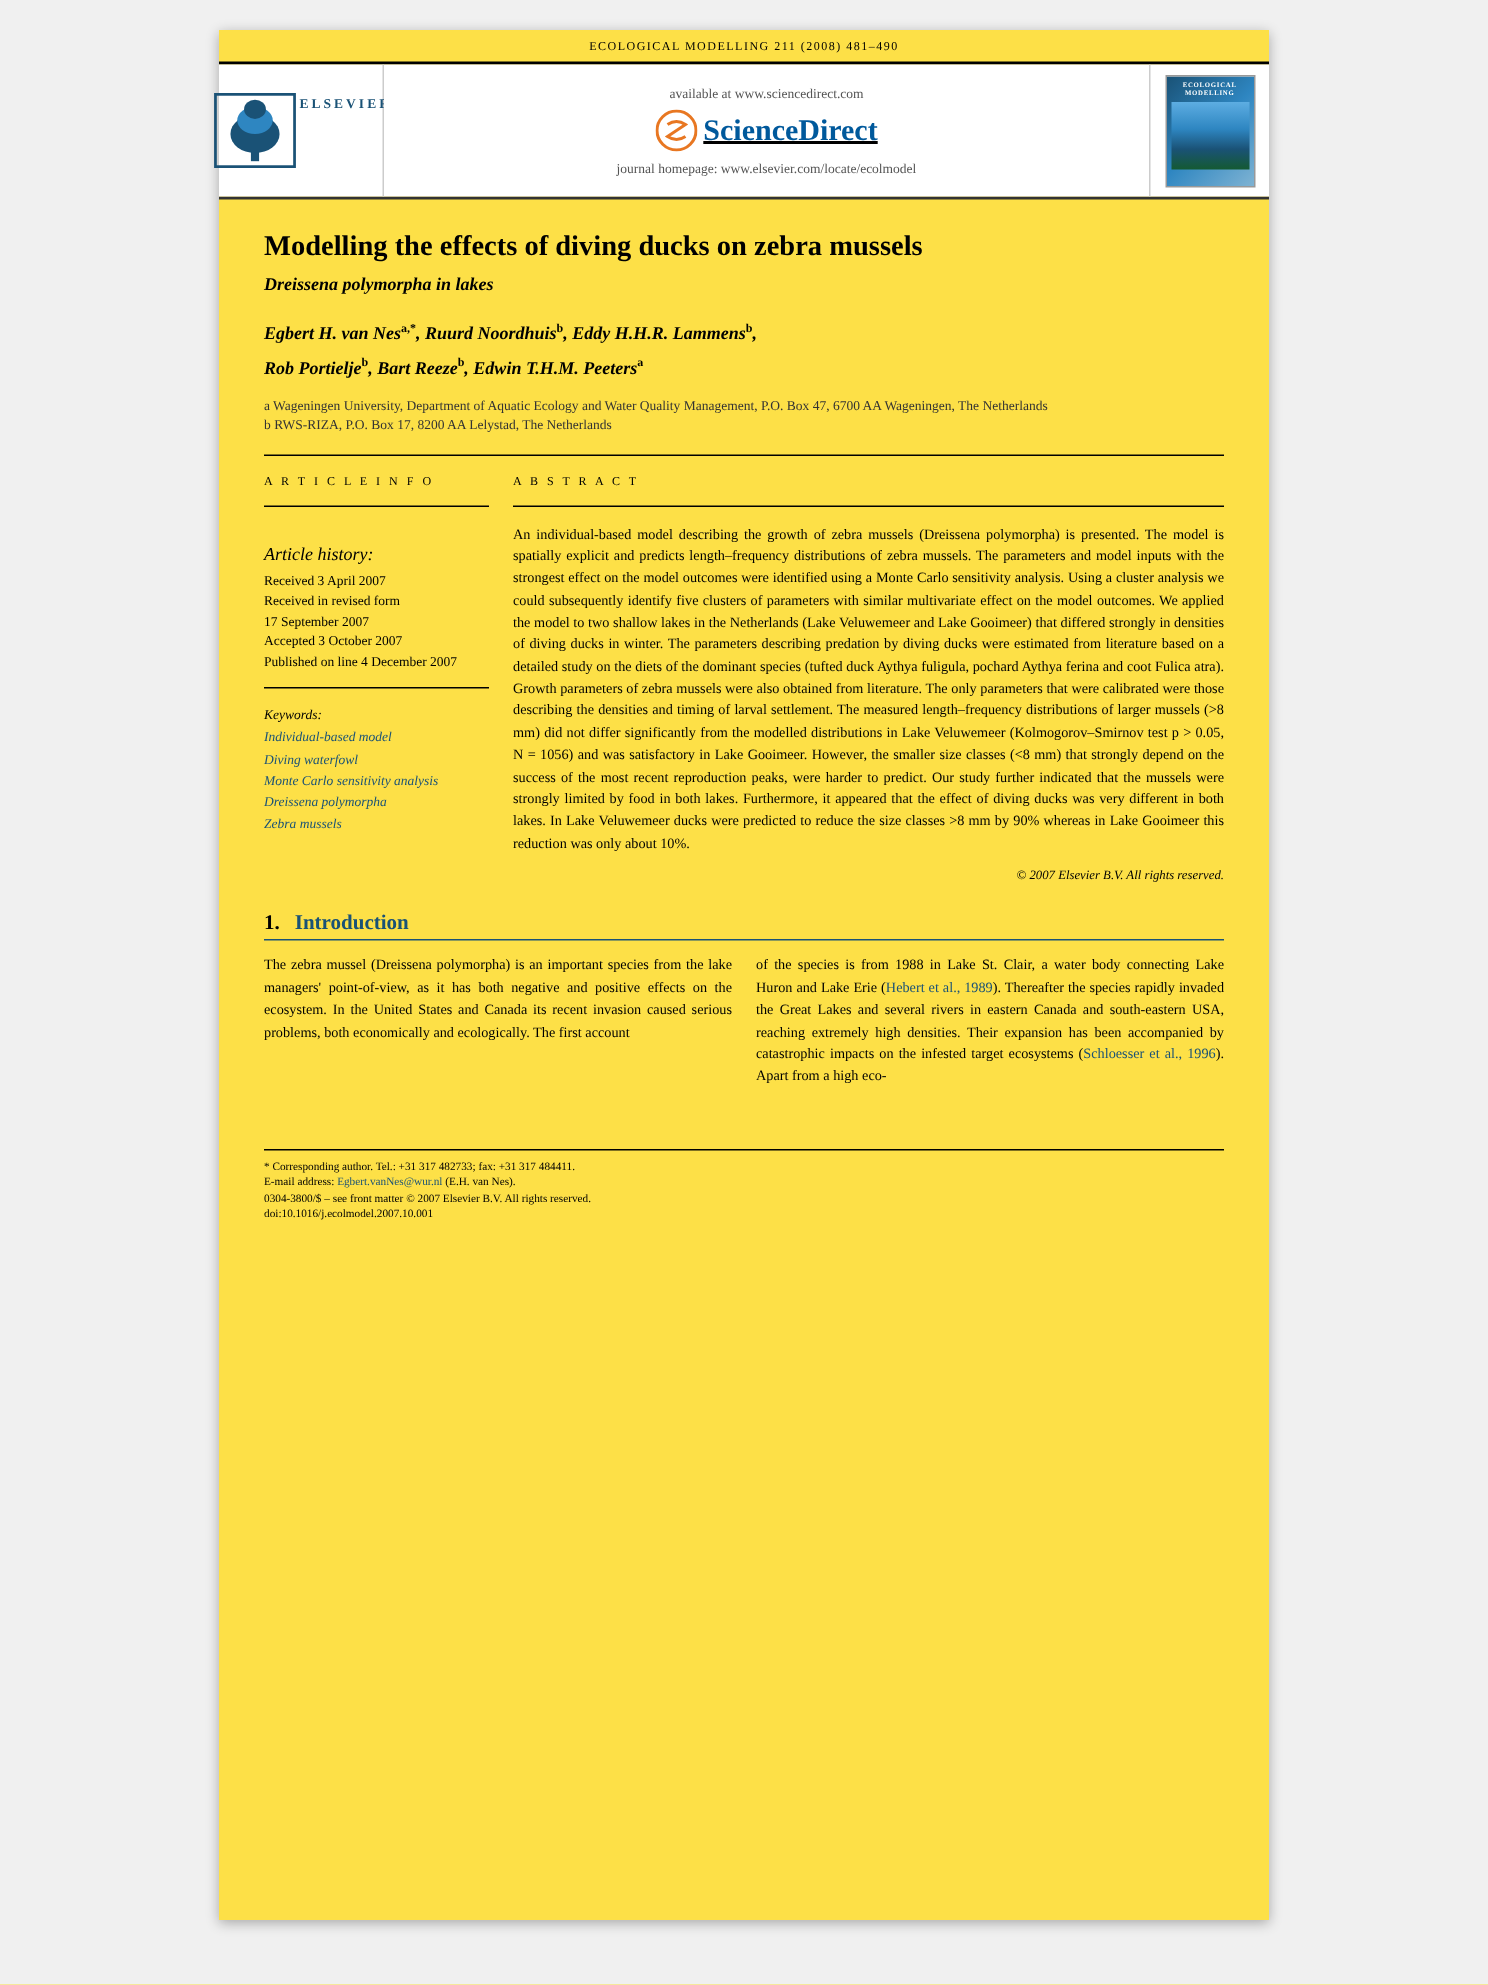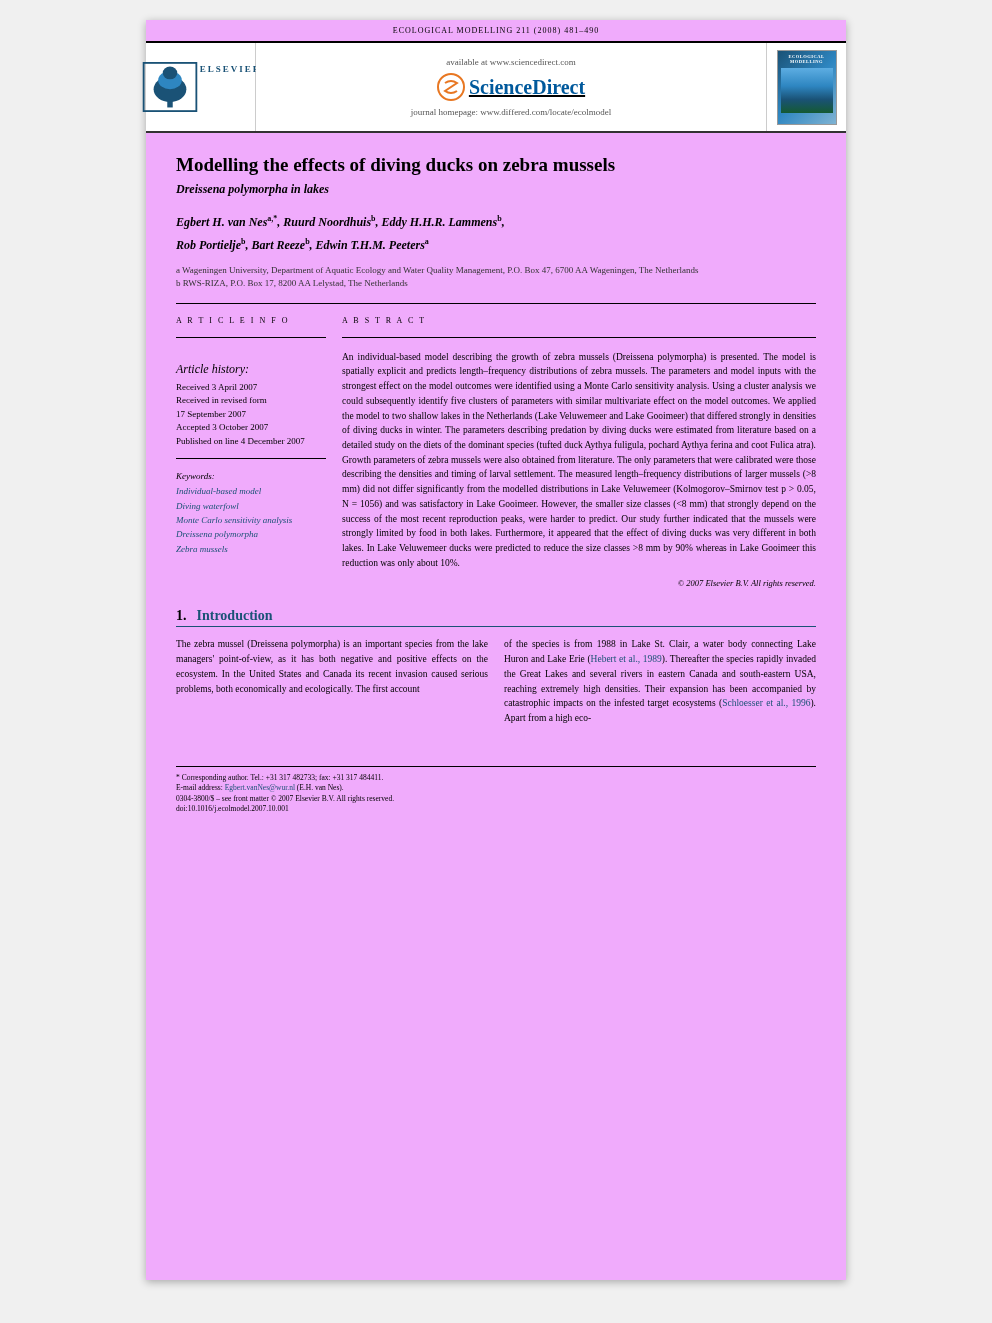--- a/index.html
+++ b/index.html
@@ -4,21 +4,21 @@
   <style>
     * { margin: 0; padding: 0; box-sizing: border-box; }
     body {
       background: #f0f0f0;
       font-family: 'Times New Roman', Times, serif;
       display: flex;
       justify-content: center;
       padding: 20px;
     }
     .page {
-      background: #f0abfc;
+      background: #fde047;
       width: 700px;
       min-height: 1260px;
       padding: 0;
       box-shadow: 0 2px 8px rgba(0,0,0,0.3);
       position: relative;
     }
 
     
     .journal-header {
       border-bottom: 2px solid #000;
@@ -323,21 +323,21 @@
     <div class="banner-center">
       <span class="available-text">available at www.sciencedirect.com</span>
       <div class="sciencedirect-logo">
 
         <svg width="28" height="28" viewBox="0 0 28 28">
           <circle cx="14" cy="14" r="13" fill="none" stroke="#e87722" stroke-width="2"></circle>
           <path d="M8,10 Q14,6 20,10 Q14,14 8,18 Q14,22 20,18" fill="none" stroke="#e87722" stroke-width="2"></path>
         </svg>
         <span style="font-size:20px;font-weight:bold;color:#00599c;">ScienceDirect</span>
       </div>
-      <span class="homepage-text">journal homepage: www.differed.com/locate/ecolmodel</span>
+      <span class="homepage-text">journal homepage: www.elsevier.com/locate/ecolmodel</span>
     </div>
 
     <div class="banner-right">
       <div class="journal-thumb">
         <div class="journal-thumb-title" style="white-space:pre-line;">ECOLOGICAL
 MODELLING</div>
         <div class="journal-thumb-img"></div>
       </div>
     </div>
   </div>

